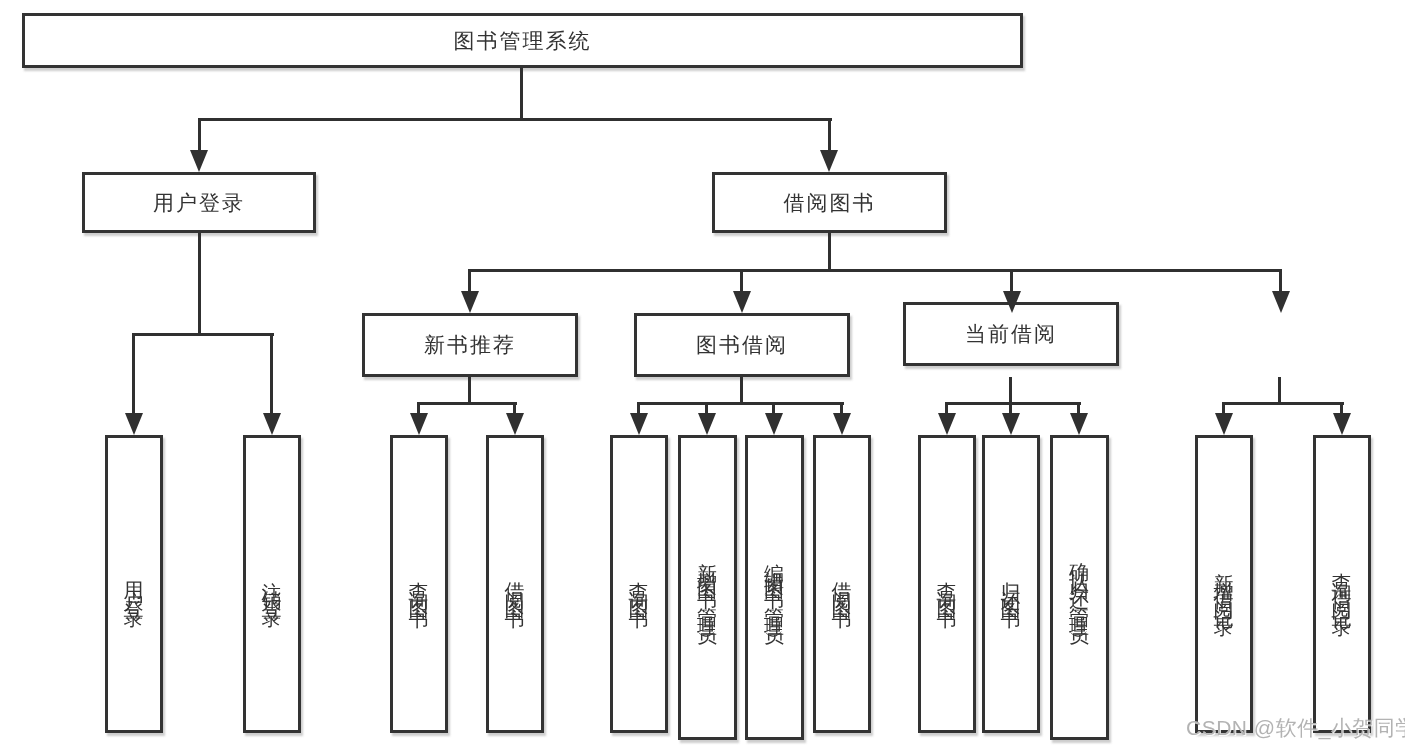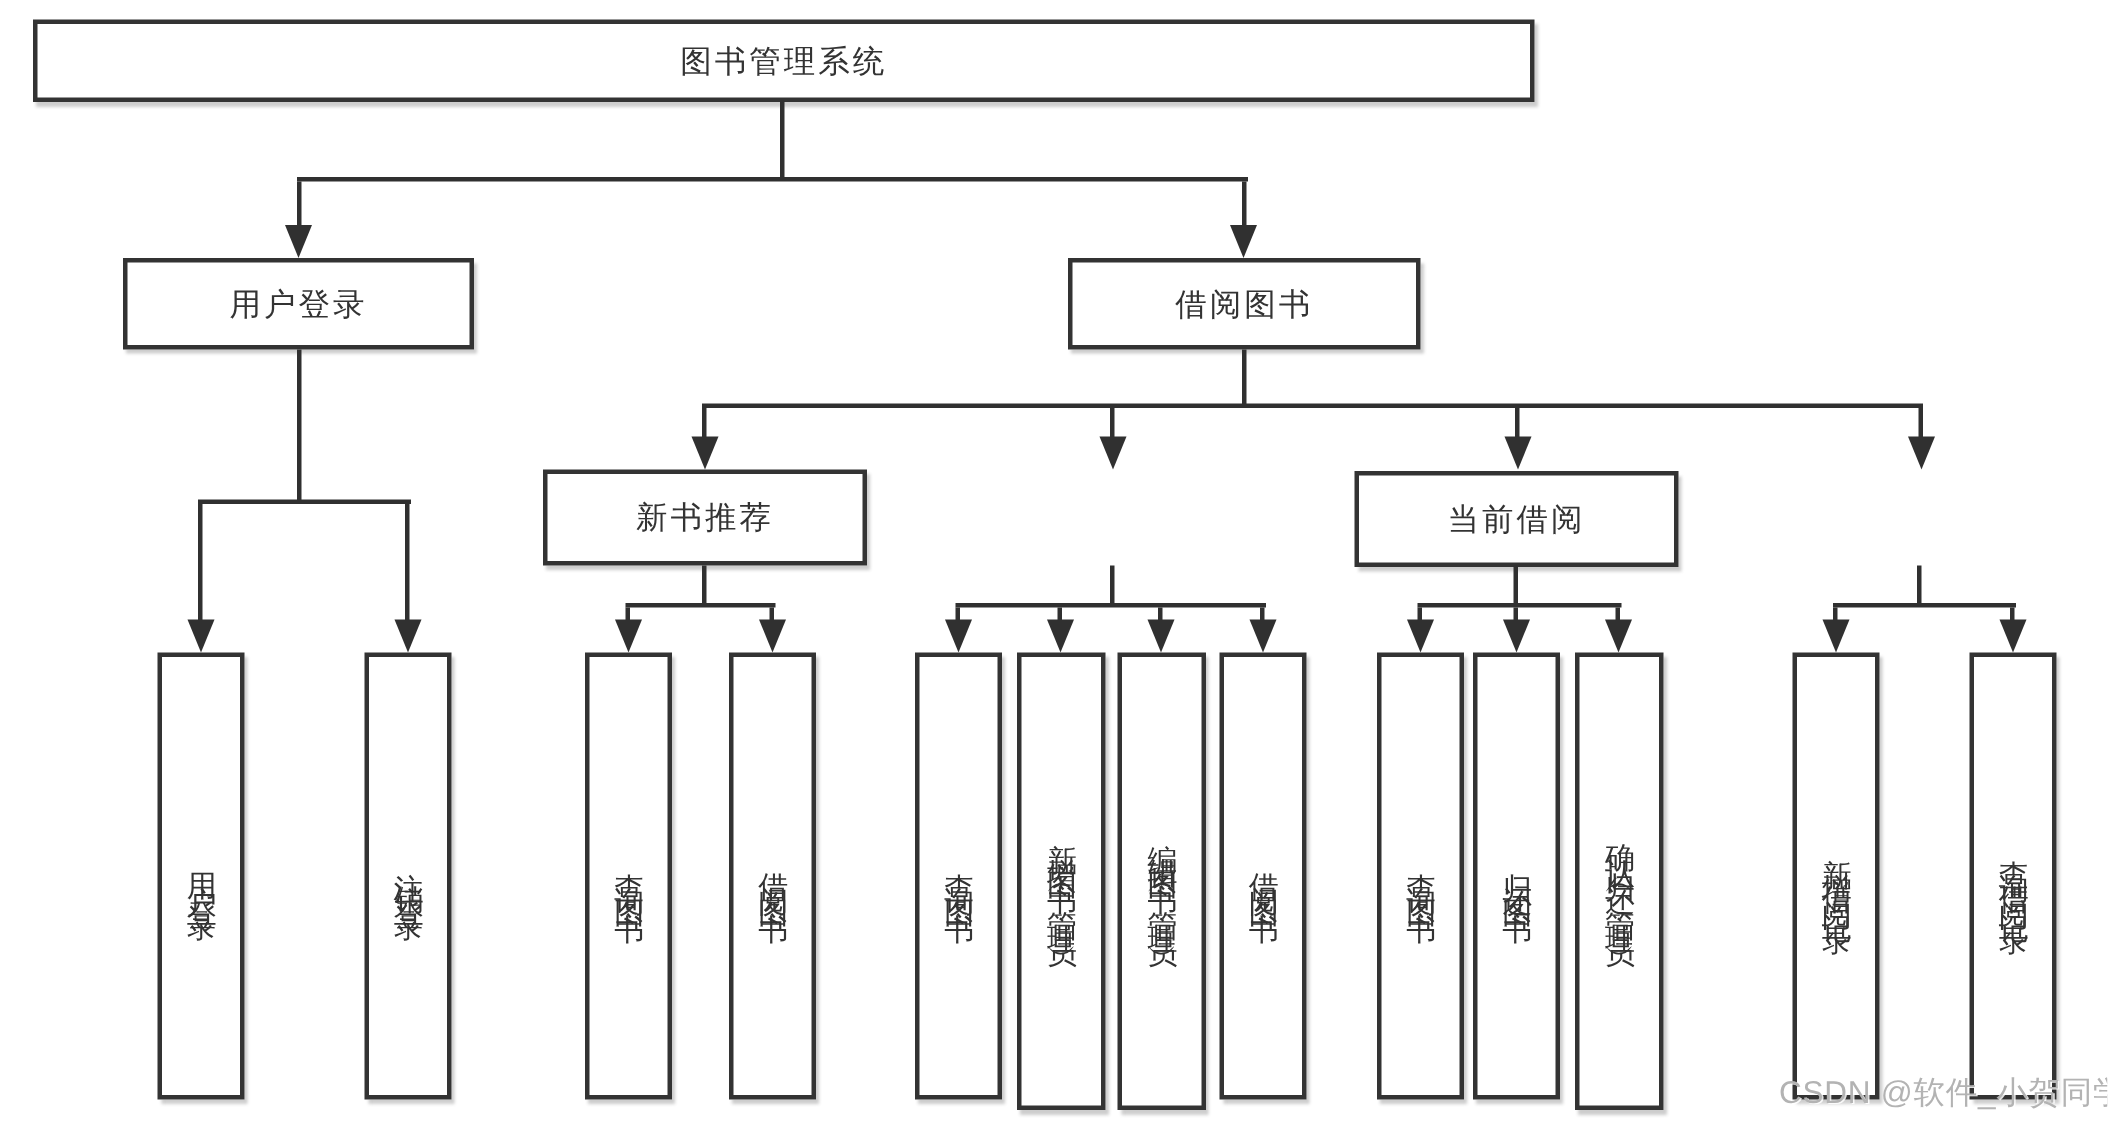--- a/index.html
+++ b/index.html
@@ -41,21 +41,24 @@
   <div class="box hbox" style="left:82px;top:172px;width:234px;height:61px">
     <span>用户登录</span>
   </div>
   <div class="box hbox" style="left:712px;top:172px;width:235px;height:61px">
     <span>借阅图书</span>
   </div>
 
   <div class="box hbox" style="left:362px;top:313px;width:216px;height:64px">
     <span>新书推荐</span>
   </div>
-  <div class="box hbox" style="left:903px;top:314px;width:216px;height:64px">
+  <div class="box hbox" style="left:634px;top:313px;width:216px;height:64px">
+    <span>图书借阅</span>
+  </div>
+  <div class="box hbox" style="left:903px;top:302px;width:216px;height:64px">
     <span>当前借阅</span>
   </div>
 
   <div class="box vbox" style="left:105px;top:435px;width:58px;height:298px">
     <span>用户登录</span>
   </div>
   <div class="box vbox" style="left:243px;top:435px;width:58px;height:298px">
     <span>注销登录</span>
   </div>
 

